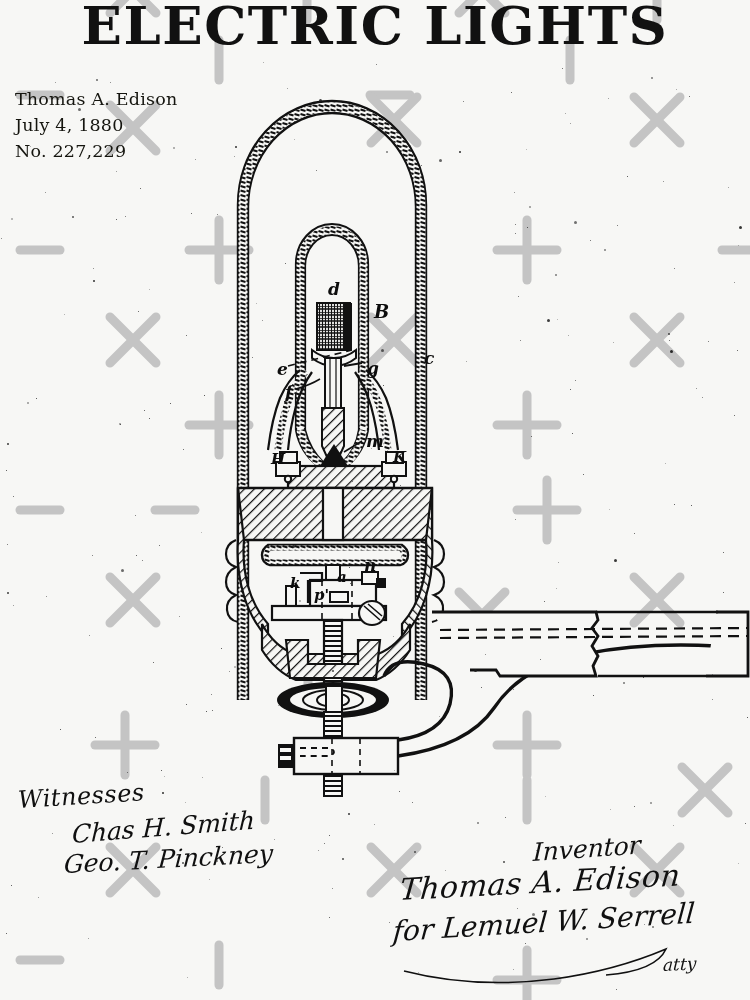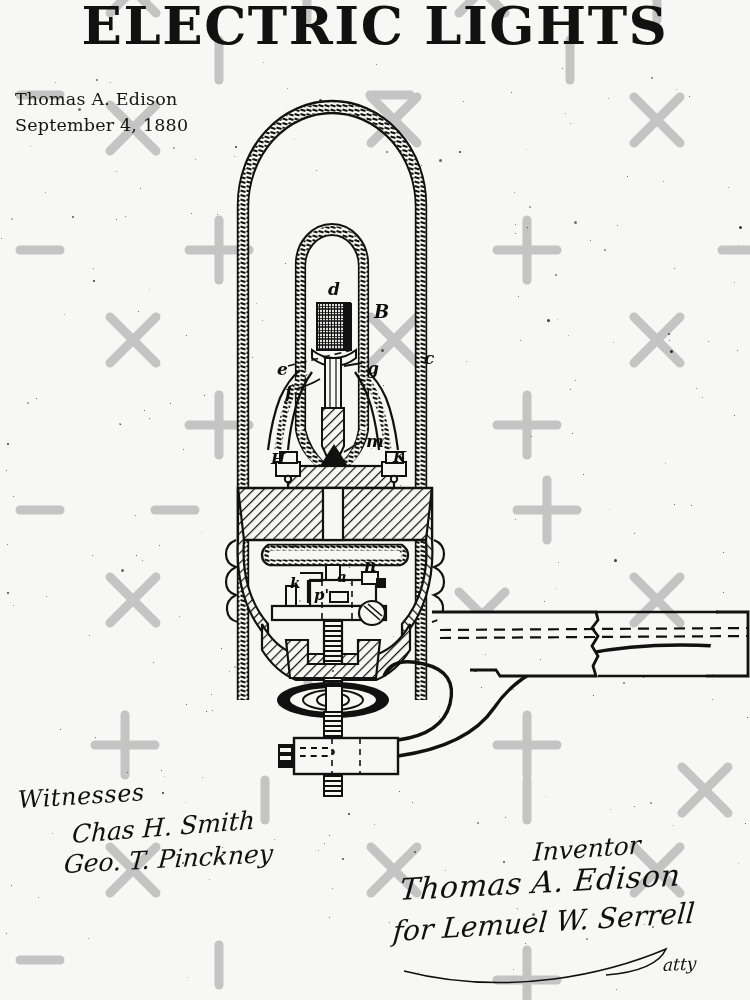--- a/index.html
+++ b/index.html
@@ -623,21 +623,22 @@
       <div class="spk" style="width: 1px; height: 1px; left: 394px; top: 770px; opacity: 0.37;"></div>
       <div class="spk" style="width: 1px; height: 1px; left: 116px; top: 171px; opacity: 0.51;"></div>
       <div class="spk" style="width: 1px; height: 1px; left: 634px; top: 806px; opacity: 0.82;"></div>
       <div class="spk" style="width: 1px; height: 1px; left: 195px; top: 159px; opacity: 0.56;"></div>
     </div>
 
   <div id="title">ELECTRIC LIGHTS</div>
 
   <div id="meta">
     <span class="meta-line">Thomas A. Edison</span>
-    <span class="meta-line">September 4, 1880</span>
+    <span class="meta-line">July 4, 1880</span>
+    <span class="meta-line">No. 227,229</span>
   </div>
 
   <div class="script" id="sig-witnesses-label">Witnesses</div>
   <div class="script" id="sig-witness-1">Chas H. Smith</div>
   <div class="script" id="sig-witness-2">Geo. T. Pinckney</div>
 
   <div class="script" id="sig-inventor-label">Inventor</div>
   <div class="script" id="sig-inventor-name">Thomas A. Edison</div>
   <div class="script" id="sig-attorney">for Lemuel W. Serrell</div>
   <div class="script" id="sig-atty-abbr">atty</div>

